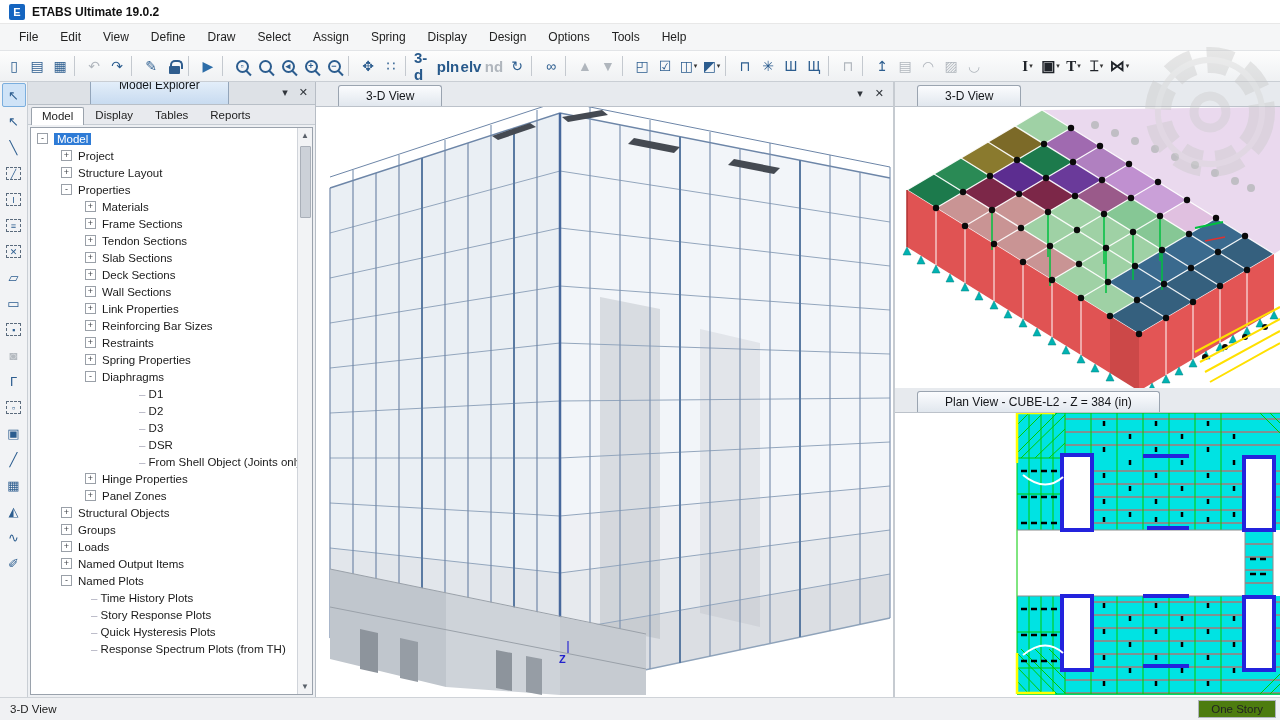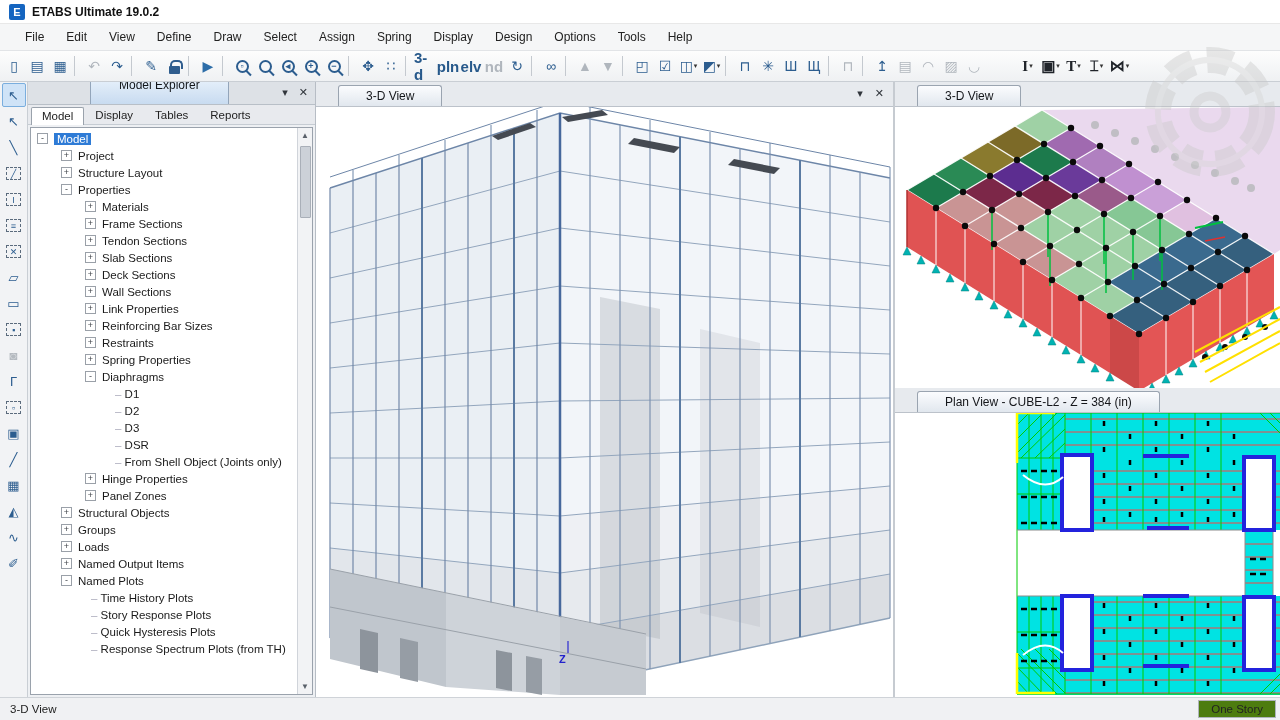--- a/index.html
+++ b/index.html
@@ -6,21 +6,21 @@
   html,body { width:1280px; height:720px; overflow:hidden; }
   body { font-family:"Liberation Sans", sans-serif; background:#fff; color:#1a1a1a; position:relative; }
 
   
   .titlebar { height:24px; background:#ffffff; display:flex; align-items:center; border-bottom:1px solid #e8e8e8; }
   .logo { width:16px; height:16px; margin:0 7px 0 9px; background:#1565c0; color:#fff; font-size:11px; font-weight:bold;
           display:flex; align-items:center; justify-content:center; border-radius:2px; }
   .wtitle { font-size:12px; font-weight:700; color:#111; }
 
   
-  .menubar { height:27px; background:#f5f6f7; display:flex; align-items:center; padding-left:14px; border-bottom:1px solid #e2e4e7; }
+  .menubar { height:27px; background:#f5f6f7; display:flex; align-items:center; padding-left:8px; border-bottom:1px solid #e2e4e7; }
   .menu-item { padding:4px 11px; font-size:12px; color:#222; cursor:default; }
 
   
   .toolbar { height:31px; background:linear-gradient(#fdfdfd,#eff1f3); border-bottom:1px solid #c9ced4;
              display:flex; align-items:center; padding:2px 3px; position:relative; z-index:2; }
   .tb { width:23px; height:24px; display:flex; align-items:center; justify-content:center; color:#2c5d8f;
         font-size:14px; position:relative; border-radius:2px; flex:none; }
   .tb .dd { font-size:7px; color:#333; margin-left:1px; }
   .tb.sep { width:7px; height:20px; border-left:1px solid #c4c9cf; margin:0 2px; border-radius:0; pointer-events:none; }
   .tb.gap { width:30px; }
@@ -55,21 +55,21 @@
   .exp-title { margin-left:62px; padding:2px 28px 12px; font-size:12px; color:#13161a;
                background:linear-gradient(#eaf3fc,#c8dbf0); border:1px solid #93a5ba; border-bottom:none; border-radius:3px 3px 0 0; }
   .exp-ctrl { position:absolute; right:7px; top:4px; display:flex; gap:11px; font-size:11px; color:#30353b; }
   .exp-tabs { height:20px; background:#e8eaee; display:flex; align-items:flex-end; padding-left:3px; border-bottom:1px solid #c6ccd3; }
   .etab { padding:2px 10px 3px; font-size:11.5px; color:#222; border:1px solid transparent; border-bottom:none; }
   .etab.on { background:#fff; border-color:#9aa2ac; border-radius:2px 2px 0 0; position:relative; top:1px; }
   .tree-wrap { flex:1; display:flex; margin:2px; border:1px solid #9aa2ac; background:#fff; overflow:hidden; }
   .tree { flex:1; padding-top:2px; overflow:hidden; }
   .trow { height:17px; display:flex; align-items:center; font-size:11.5px; white-space:nowrap; }
   .trow.lvl0 { padding-left:6px; } .trow.lvl1 { padding-left:30px; }
-  .trow.lvl2 { padding-left:54px; } .trow.lvl3 { padding-left:78px; }
+  .trow.lvl2 { padding-left:54px; } .trow.lvl3 { padding-left:102px; }
   .exp { width:11px; height:11px; flex:none; border:1px solid #9aa0a8; background:#fff; color:#44484e;
          font-size:9px; line-height:9px; text-align:center; margin-right:6px; }
   .trow.leaf .exp { visibility:hidden; width:4px; margin-right:2px; }
   .trow.leaf .tlabel::before { content:"– "; color:#aab; }
   .trow.sel .tlabel { background:#2e7bd6; color:#fff; padding:0 3px; }
   .vscroll { width:15px; background:#f2f3f5; border-left:1px solid #d0d4da; display:flex; flex-direction:column; align-items:center; }
   .sbtn { height:15px; width:15px; font-size:8px; color:#5a616a; display:flex; align-items:center; justify-content:center; flex:none; }
   .sthumb { width:11px; height:72px; margin-top:3px; background:#ccd1d8; border:1px solid #a9afb8; border-radius:1px; }
   .sfill { flex:1; }
 

